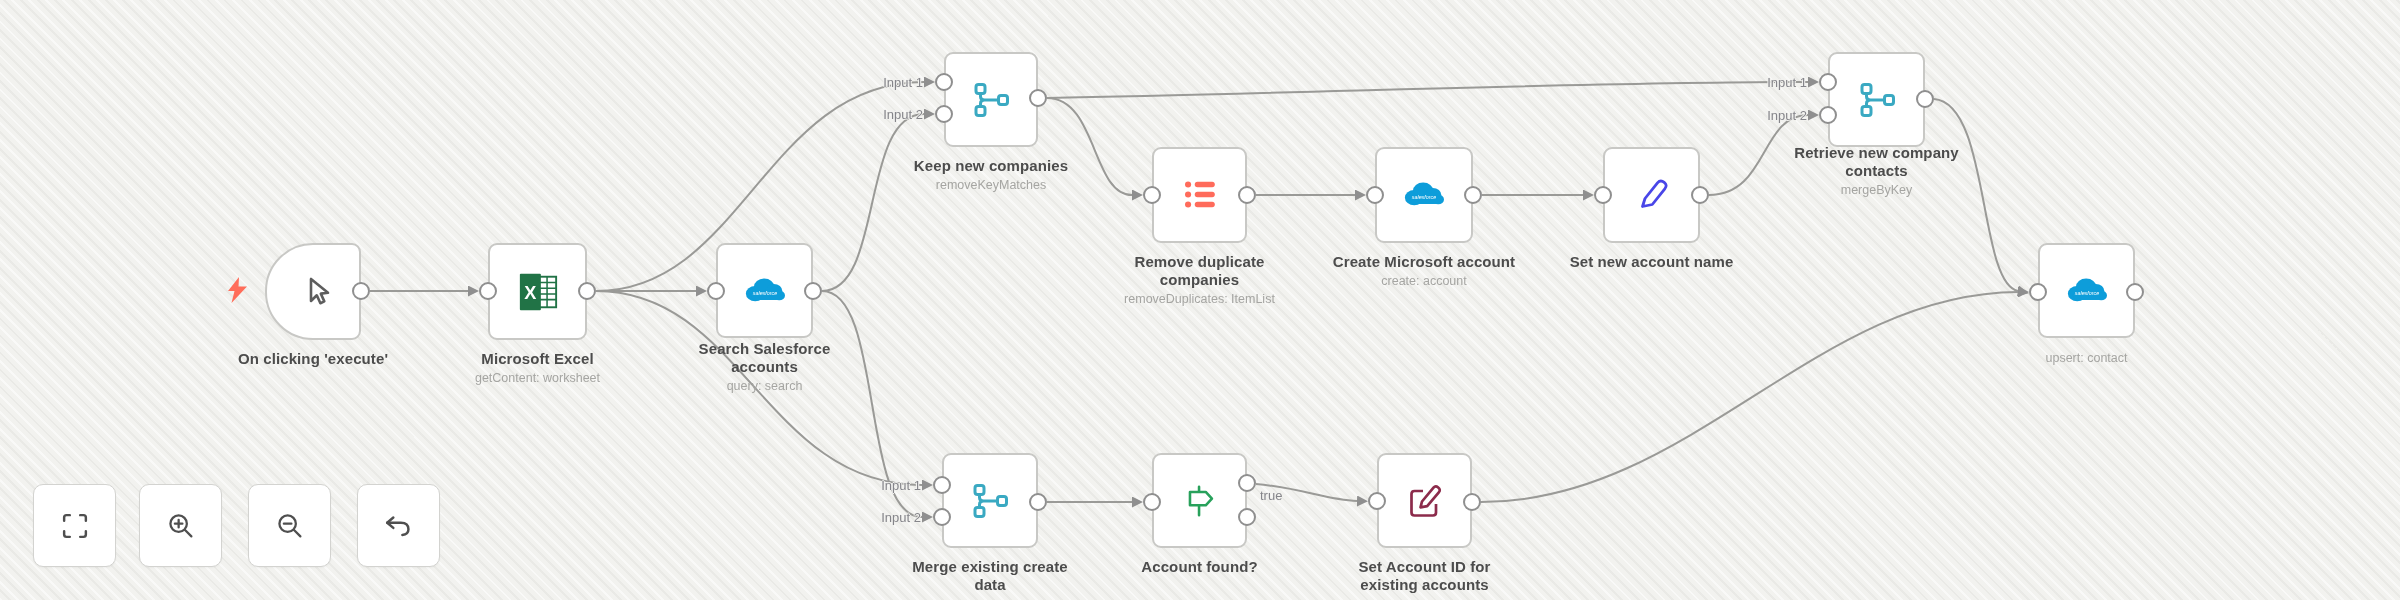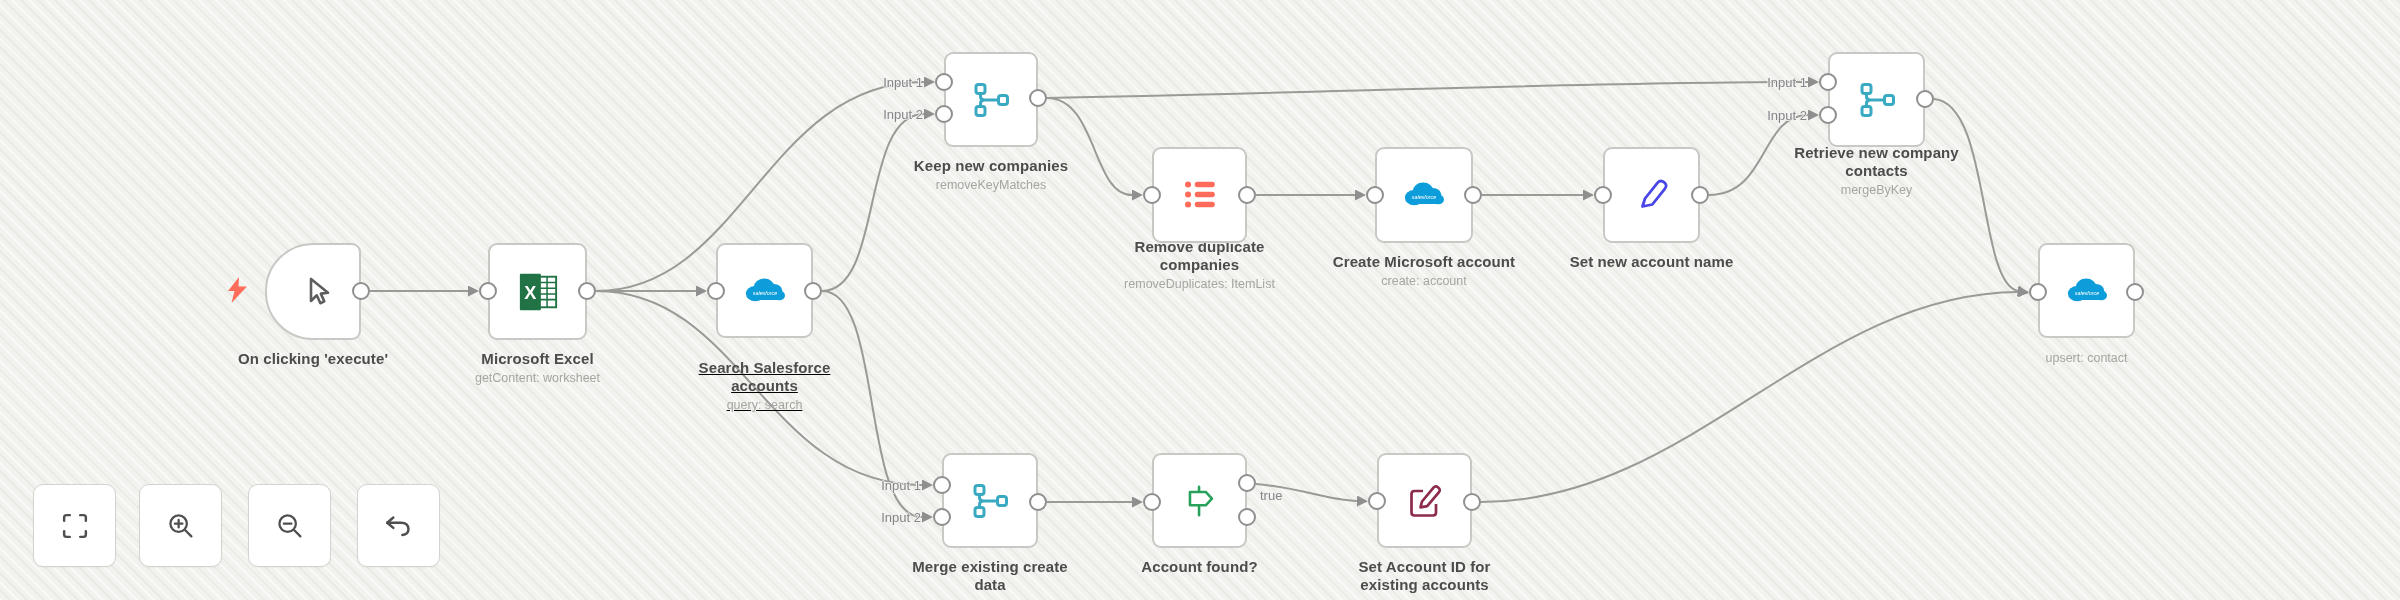--- a/index.html
+++ b/index.html
@@ -108,21 +108,21 @@
             <ellipse cx="37" cy="20" rx="9.5" ry="8"></ellipse>
             <ellipse cx="43" cy="25" rx="6.5" ry="5.5"></ellipse>
             <rect x="11" y="20" width="34" height="10" rx="5"></rect>
           </g>
           <text x="27" y="25" font-size="6" font-style="italic" fill="#fff" text-anchor="middle" font-family="Liberation Sans,sans-serif">salesforce</text>
         </svg>
       </span>
     </div>
     <div class="port" style="left: 707px; top: 282px;"></div>
     <div class="port" style="left: 804px; top: 282px;"></div>
-    <div class="node-label" style="left: 669.5px; top: 359px; text-decoration: underline;">
+    <div class="node-label" style="left: 669.5px; top: 340px;">
       <div class="node-name">Search Salesforce accounts</div>
       <div class="node-sub">query: search</div>
     </div>
     <div class="node" style="left: 944px; top: 52px; width: 94px; height: 95px;">
       <span class="icon-wrap">
         <svg viewBox="0 0 44 44" width="44" height="44">
           <g fill="none" stroke="#3AA9C2" stroke-width="3">
             <rect x="7" y="6.5" width="9" height="9" rx="2.5"></rect>
             <rect x="7" y="28.5" width="9" height="9" rx="2.5"></rect>
             <rect x="29.5" y="17.5" width="9" height="9" rx="2.5"></rect>
@@ -149,21 +149,21 @@
             <circle cx="9.5" cy="32" r="3.2"></circle>
             <rect x="16.5" y="8.2" width="21" height="5.6" rx="2.8"></rect>
             <rect x="16.5" y="18.7" width="21" height="5.6" rx="2.8"></rect>
             <rect x="16.5" y="29.2" width="21" height="5.6" rx="2.8"></rect>
           </g>
         </svg>
       </span>
     </div>
     <div class="port" style="left: 1143px; top: 186px;"></div>
     <div class="port" style="left: 1238px; top: 186px;"></div>
-    <div class="node-label" style="left: 1104.5px; top: 238px;">
+    <div class="node-label" style="left: 1104.5px; top: 253px;">
       <div class="node-name">Remove duplicate companies</div>
       <div class="node-sub">removeDuplicates: ItemList</div>
     </div>
     <div class="node" style="left: 1375px; top: 147px; width: 98px; height: 96px;">
       <span class="icon-wrap">
         <svg viewBox="0 0 54 40" width="48" height="36">
           <g fill="#0D9DDA">
             <ellipse cx="16" cy="23" rx="10.5" ry="8.5"></ellipse>
             <ellipse cx="26" cy="15.5" rx="11.5" ry="9.5"></ellipse>
             <ellipse cx="37" cy="20" rx="9.5" ry="8"></ellipse>

